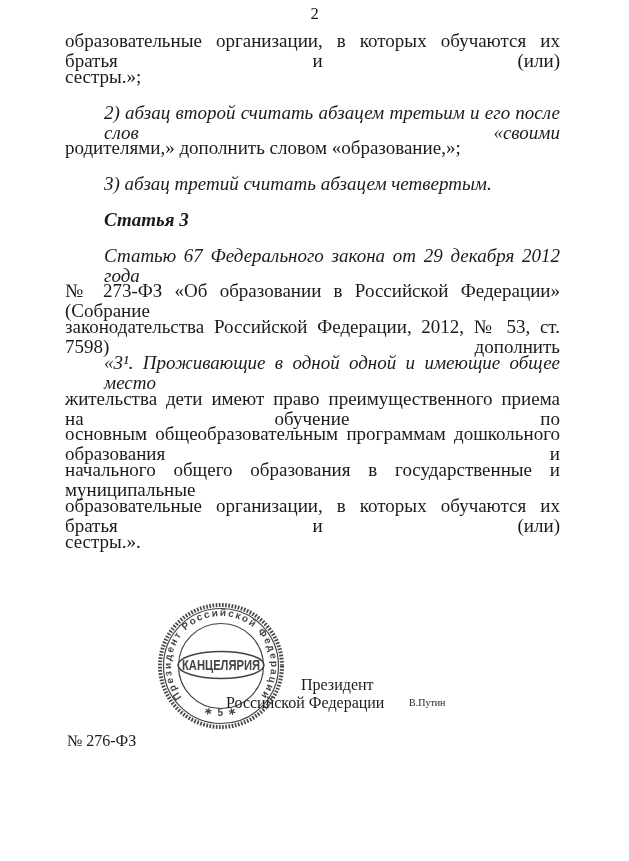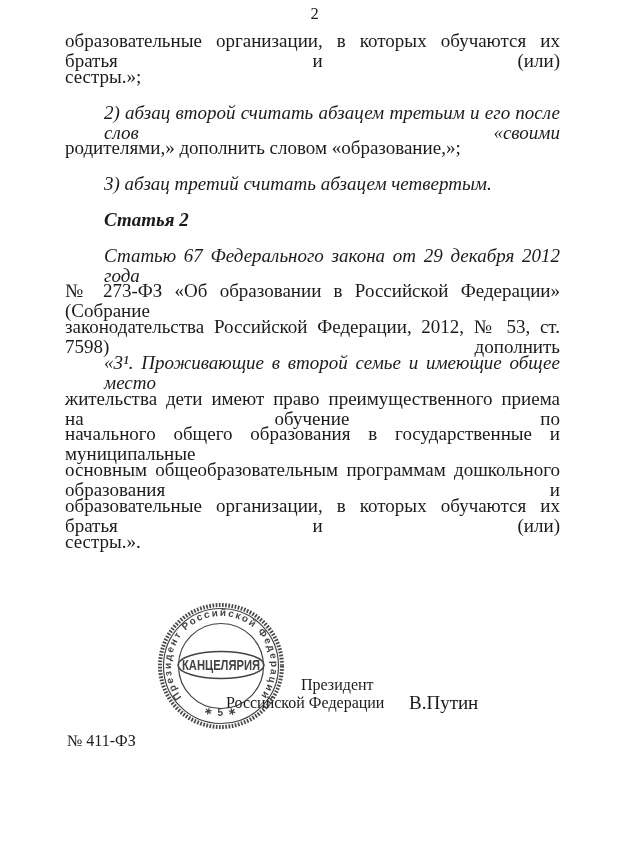--- a/index.html
+++ b/index.html
@@ -48,21 +48,21 @@
     font-size: 16px; line-height: 19px; margin-left: 44px;
   }
   .sig2 {
     position: absolute;
     left: 226px; top: 693px;
     font-size: 16px; line-height: 19px;
   }
   .sig-name {
     position: absolute;
     left: 409px; top: 693px;
-    font-size: 19px; line-height: 19px; text-align: right;
+    font-size: 10px; line-height: 19px; text-align: right;
   }
   .footer {
     position: absolute;
     left: 67px; top: 731px;
     font-size: 16px;
     line-height: 20.8px;
   }
   .stamp text {
     font-family: "Liberation Sans", sans-serif;
     fill: #333333;
@@ -74,38 +74,38 @@
 <div class="page">
 
   <div class="page-number">2</div>
 
   <div class="body-text">
     <div class="bline j">образовательные организации, в которых обучаются их братья и (или)</div>
     <div class="bline">сестры.»;</div>
     <div class="bline j ind">2) абзац второй считать абзацем третьим и его после слов «своими</div>
     <div class="bline">родителями,» дополнить словом «образование,»;</div>
     <div class="bline ind">3) абзац третий считать абзацем четвертым.</div>
-    <div class="bline ind bold">Статья 2</div>
+    <div class="bline ind bold">Статья 3</div>
     <div class="bline j ind">Статью 67 Федерального закона от 29 декабря 2012 года</div>
     <div class="bline j">№ 273-ФЗ «Об образовании в Российской Федерации» (Собрание</div>
     <div class="bline j">законодательства Российской Федерации, 2012, № 53, ст. 7598) дополнить</div>
-    <div class="bline j ind">«3¹. Проживающие в второй семье и имеющие общее место</div>
+    <div class="bline j ind">«3¹. Проживающие в одной одной и имеющие общее место</div>
     <div class="bline j">жительства дети имеют право преимущественного приема на обучение по</div>
+    <div class="bline j">основным общеобразовательным программам дошкольного образования и</div>
     <div class="bline j">начального общего образования в государственные и муниципальные</div>
-    <div class="bline j">основным общеобразовательным программам дошкольного образования и</div>
     <div class="bline j">образовательные организации, в которых обучаются их братья и (или)</div>
     <div class="bline">сестры.».</div>
   </div>
 
   <div class="sig1">Президент</div>
   <div class="sig2">Российской Федерации</div>
   <div class="sig-name">В.Путин</div>
 
   <div class="footer">
-    <div>№ 411-ФЗ</div>
+    <div>№ 276-ФЗ</div>
   </div>
 
   <svg class="stamp" viewBox="0 0 134 134" xmlns="http://www.w3.org/2000/svg">
     <defs>
       <path id="ring-path" d="M 34.9 105.3 A 50 50 0 1 1 99.1 105.3" fill="none"></path>
       <path id="bottom-path" d="M 48.3 113.4 A 50 50 0 0 0 85.7 113.4" fill="none"></path>
     </defs>
 
     <circle cx="67" cy="67" r="61" fill="none" stroke="#3a3a3a" stroke-width="4" stroke-dasharray="1.7 1.5"></circle>
 

